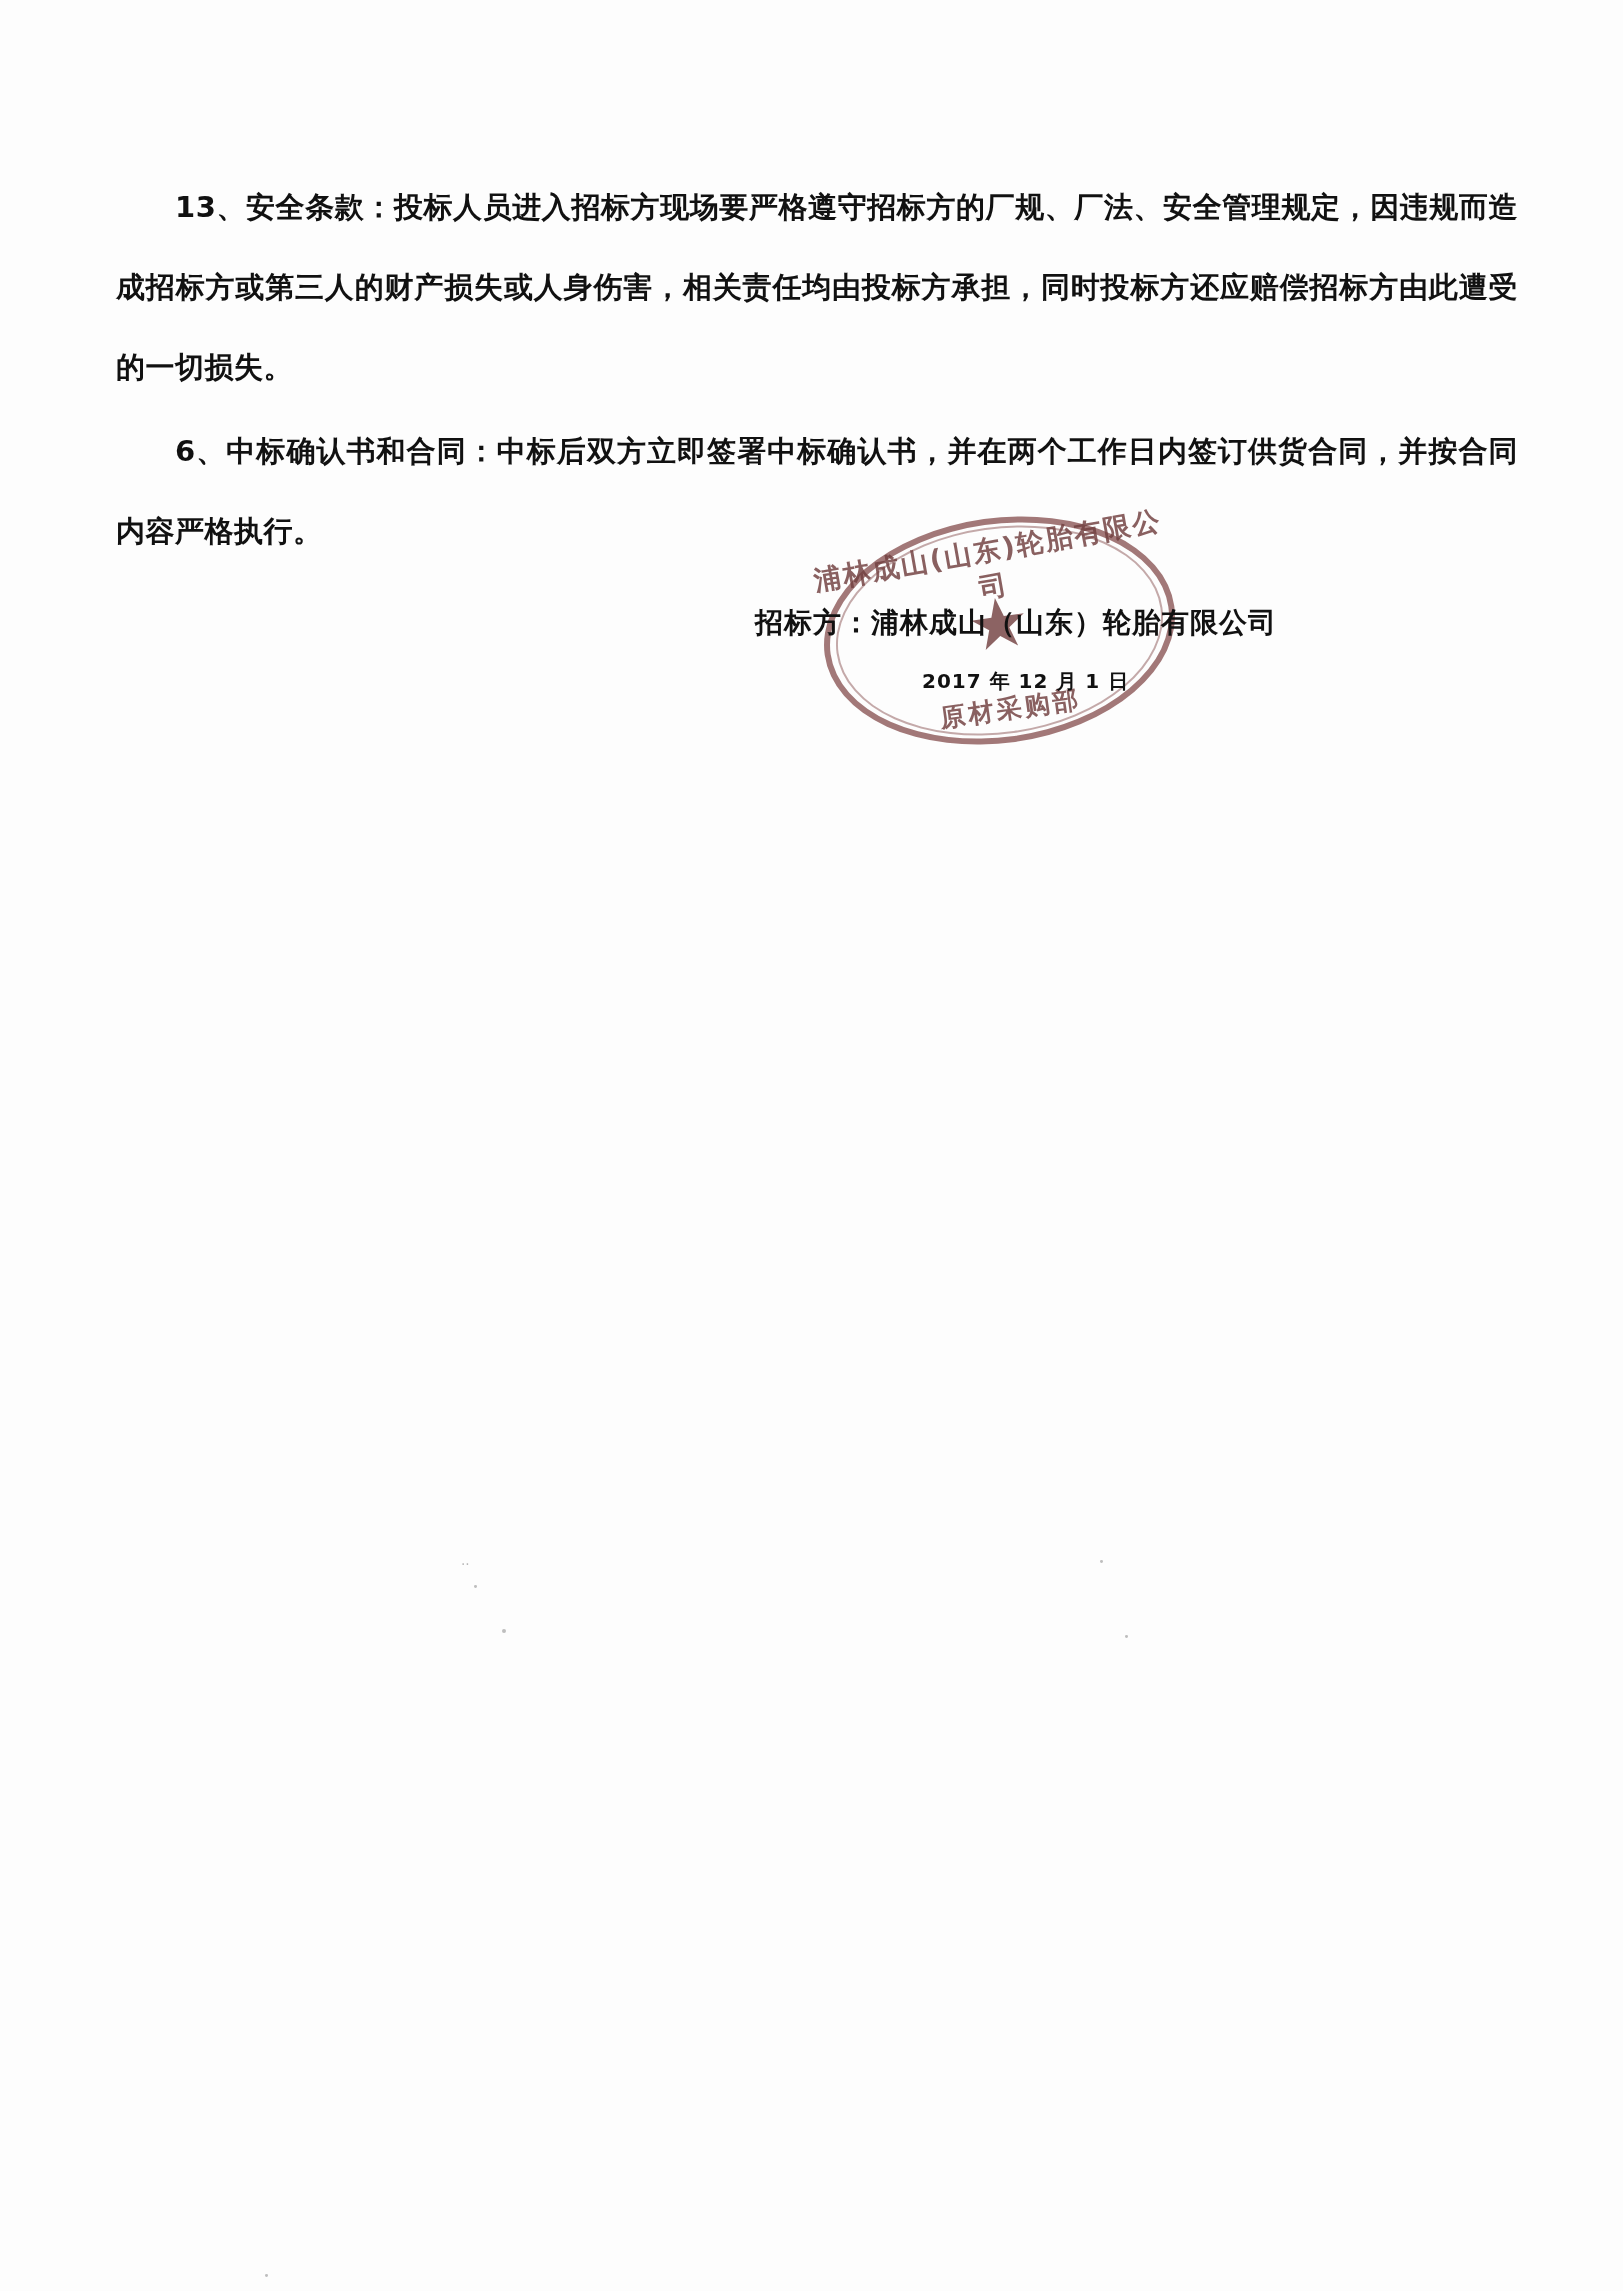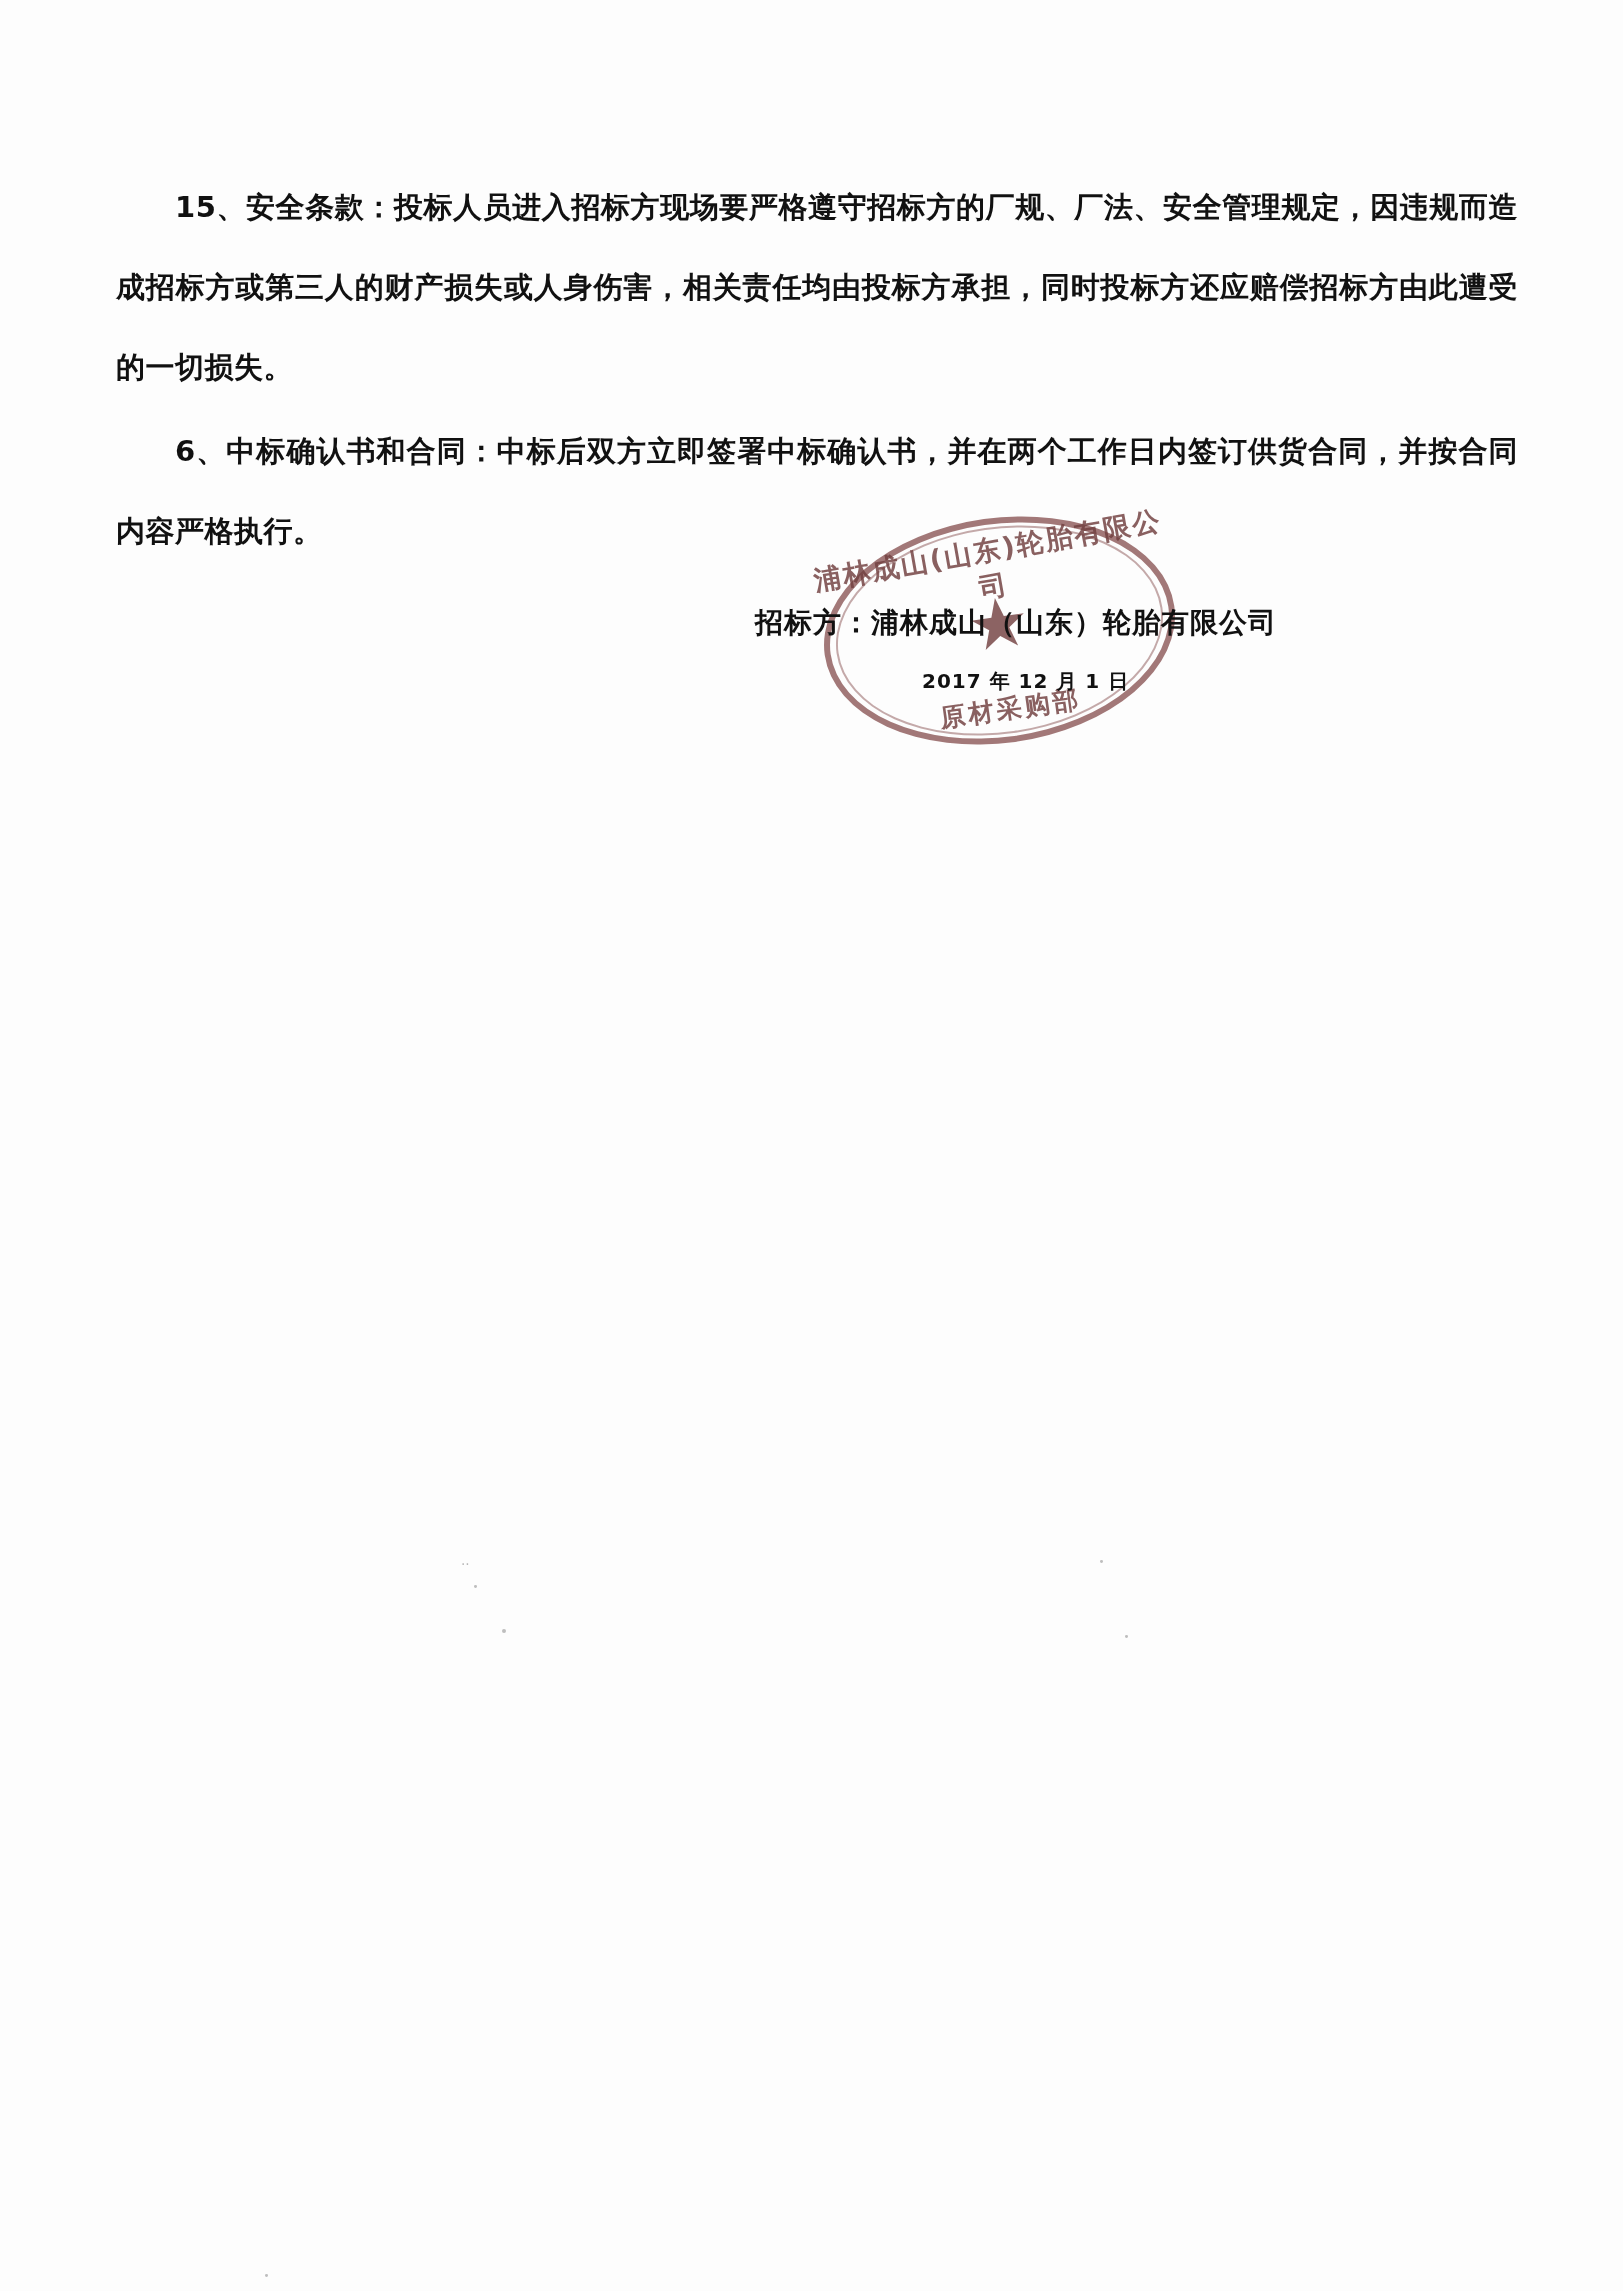--- a/index.html
+++ b/index.html
@@ -134,21 +134,21 @@
     color: #9a9a9a;
     opacity: 0.7;
   }
 </style>
 </head>
 <body>
 
 <div class="page">
 
   <div class="content">
-    <p class="para indent">15、安全条款：投标人员进入招标方现场要严格遵守招标方的厂规、厂法、安全管理规定，因违规而造成招标方或第三人的财产损失或人身伤害，相关责任均由投标方承担，同时投标方还应赔偿招标方由此遭受的一切损失。</p>
+    <p class="para indent">13、安全条款：投标人员进入招标方现场要严格遵守招标方的厂规、厂法、安全管理规定，因违规而造成招标方或第三人的财产损失或人身伤害，相关责任均由投标方承担，同时投标方还应赔偿招标方由此遭受的一切损失。</p>
     <p class="para indent">6、中标确认书和合同：中标后双方立即签署中标确认书，并在两个工作日内签订供货合同，并按合同内容严格执行。</p>
   </div>
 
   <div class="seal">
     <div class="ring"></div>
     <div class="ring2"></div>
     <div class="top-text">浦林成山(山东)轮胎有限公司</div>
     <div class="star">★</div>
     <div class="bottom-text">原材采购部</div>
   </div>

